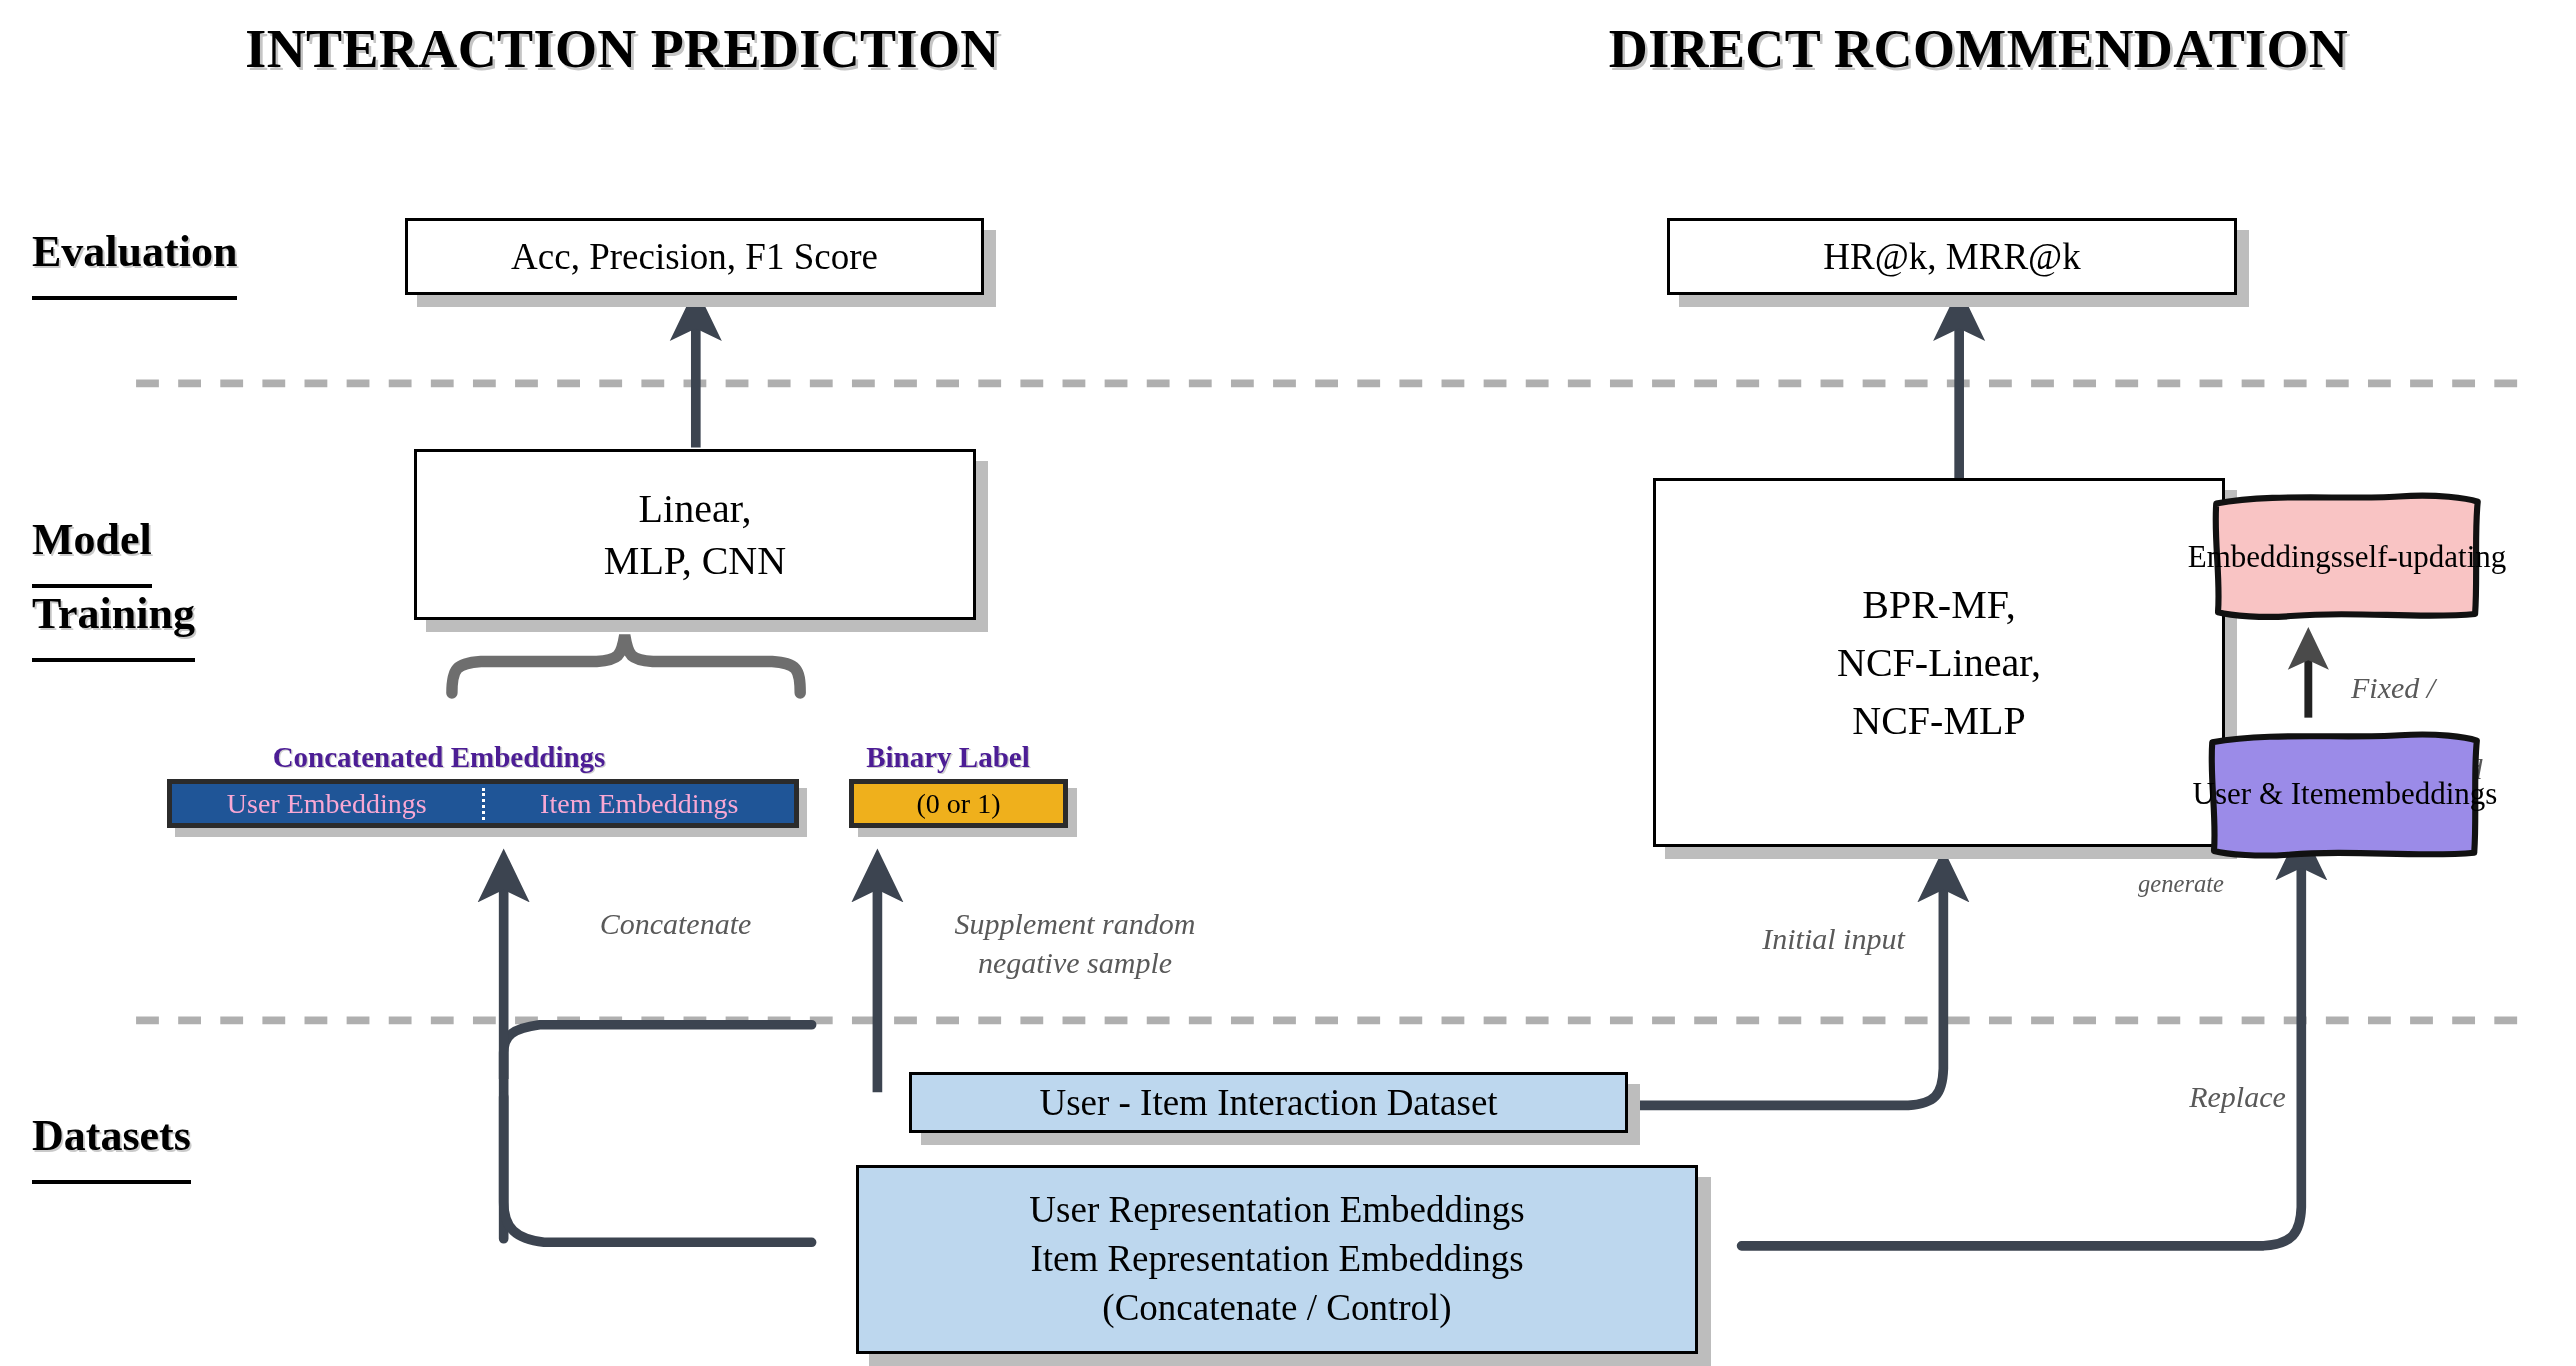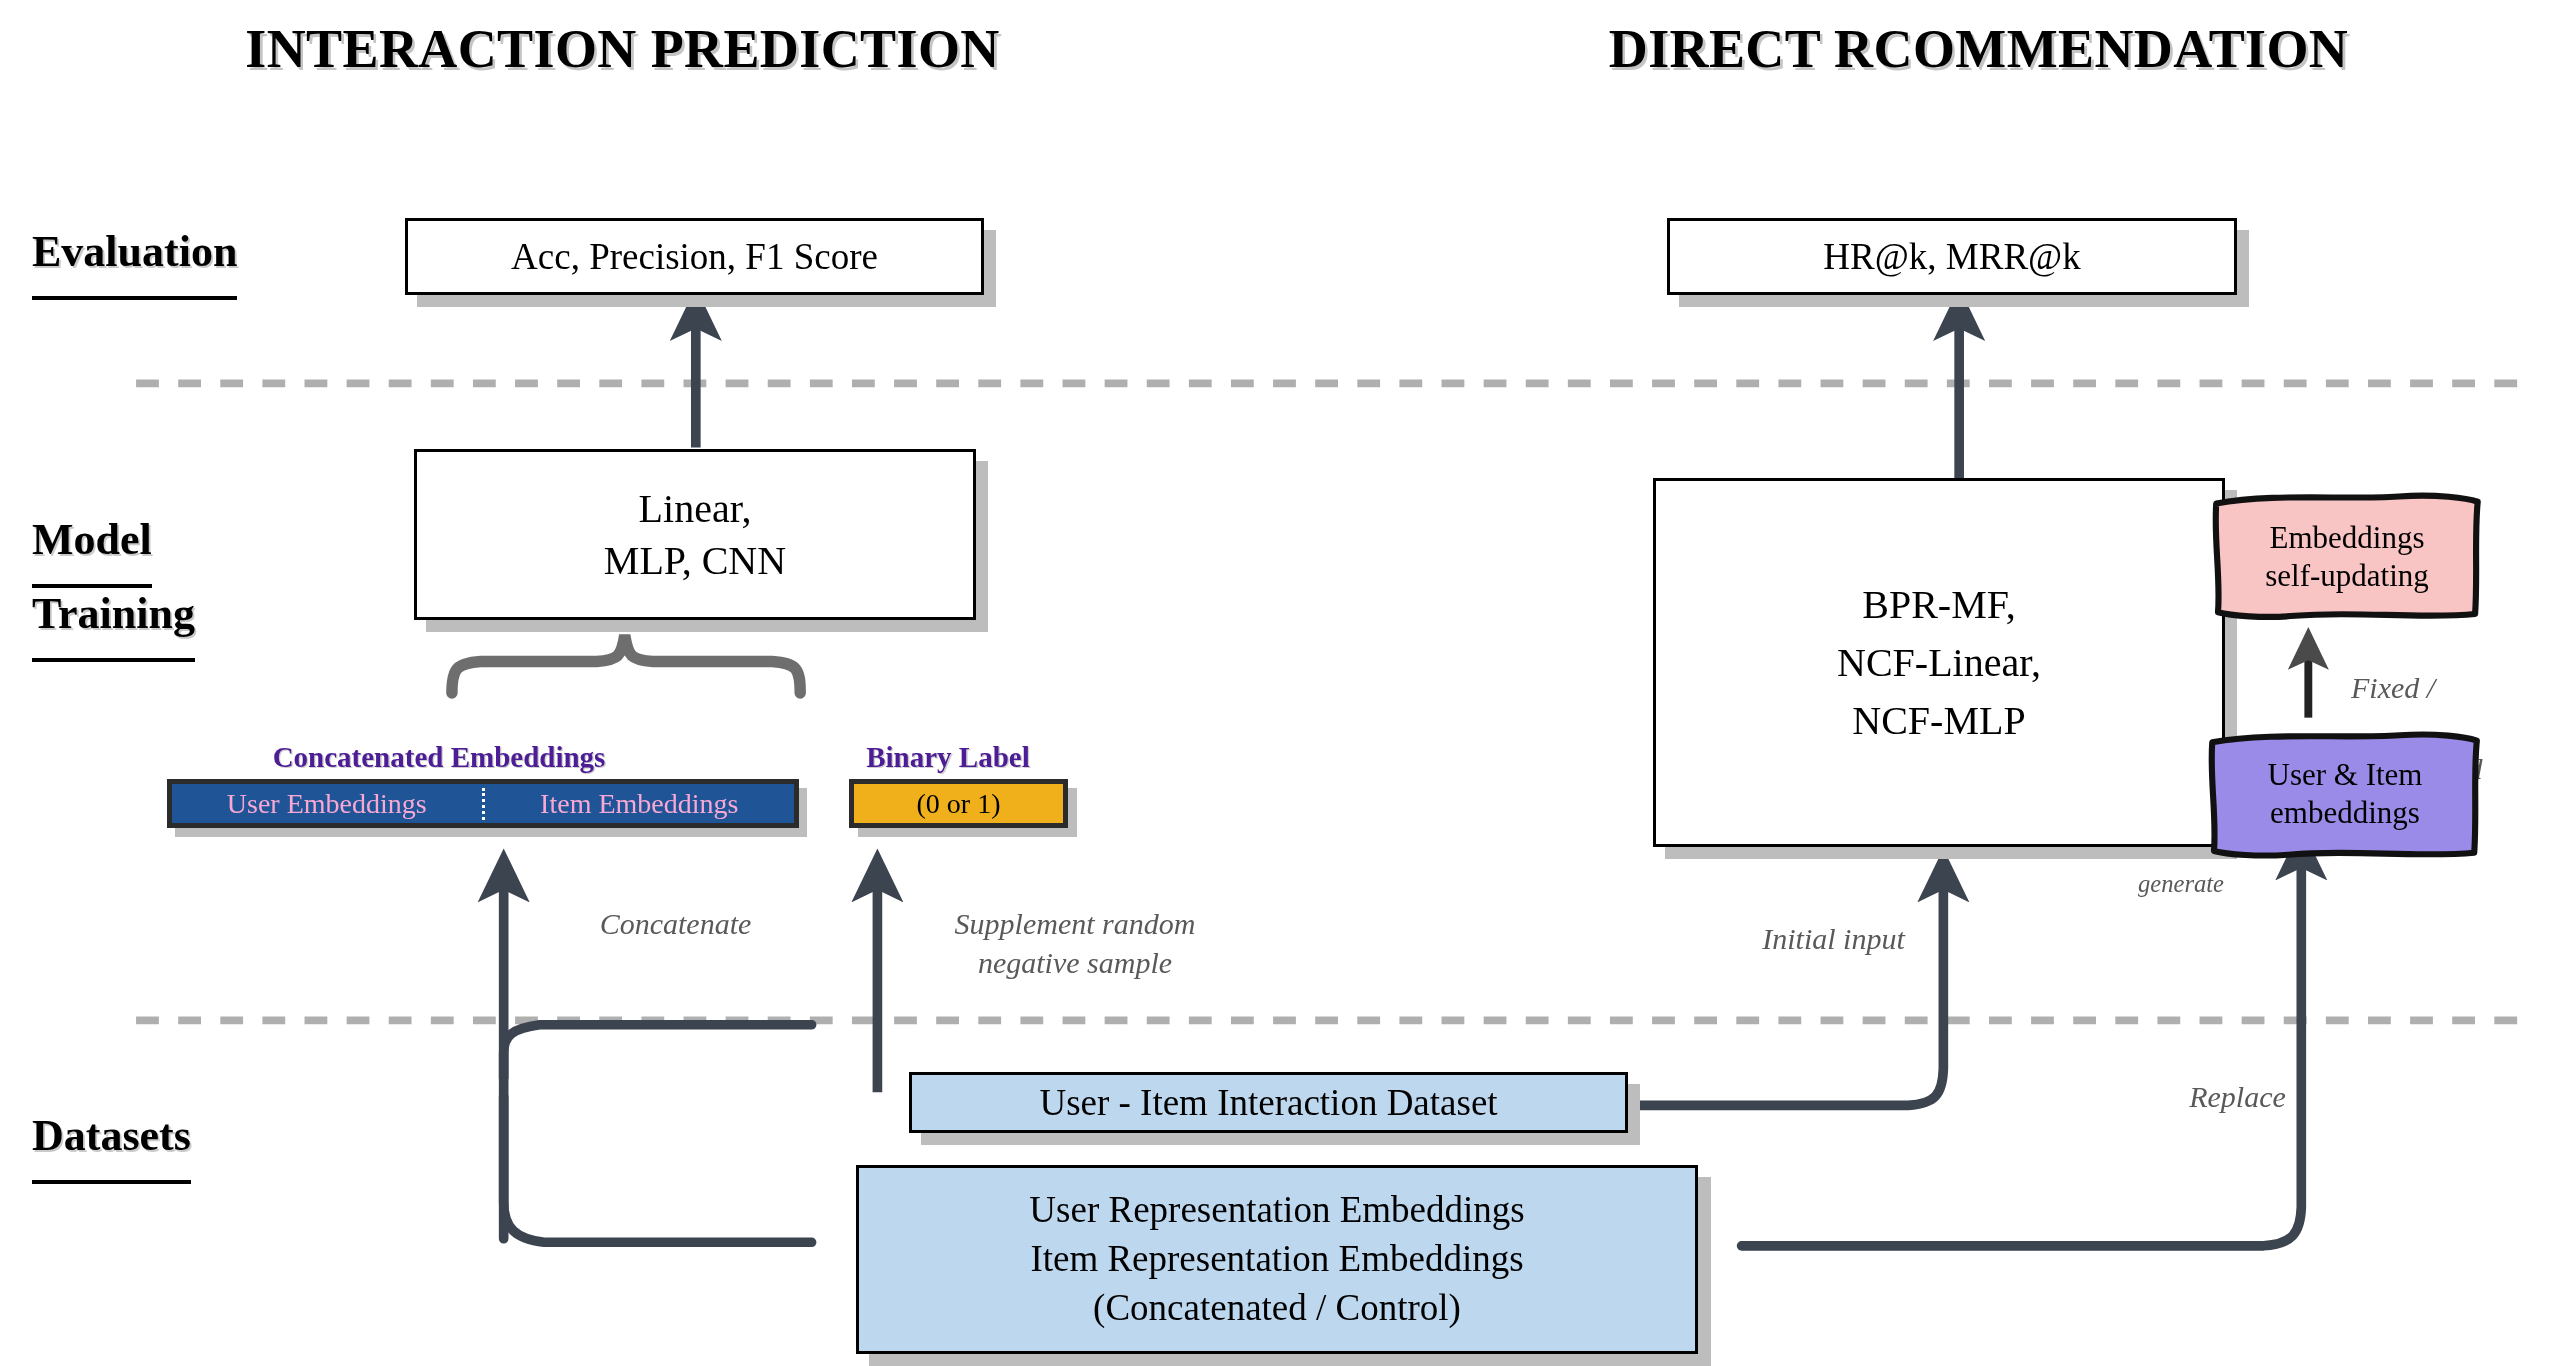--- a/index.html
+++ b/index.html
@@ -135,21 +135,21 @@
   }
 
   
   .wavy {
     position: absolute;
   }
   .wavy .wtext {
     position: absolute;
     inset: 0;
     display: flex;
-    flex-direction: column;
+    flex-direction: row;
     align-items: center;
     justify-content: center;
     font-family: "Liberation Serif", "DejaVu Serif", serif;
     font-size: 31px;
     color: #000000;
     line-height: 1.22;
     text-align: center;
     white-space: nowrap;
     pointer-events: none;
   }
@@ -334,17 +334,17 @@
               display:flex; align-items:center; justify-content:center;">
     <span style="font-size:37px; color:#000;">User - Item Interaction Dataset</span>
   </div>
 
   <div class="abs" style="left:869px; top:1177px; width:842px; height:189px; background:#bdbdbd; z-index:1;"></div>
   <div class="abs ds-box" style="left:856px; top:1165px; width:842px; height:189px; z-index:2;
               display:flex; flex-direction:column; align-items:center; justify-content:center;
               font-size:37px; line-height:1.32; color:#000;">
     <span>User Representation Embeddings</span>
     <span>Item Representation Embeddings</span>
-    <span>(Concatenated / Control)</span>
+    <span>(Concatenate / Control)</span>
   </div>
 
 </div>
 
 
 </body></html>

